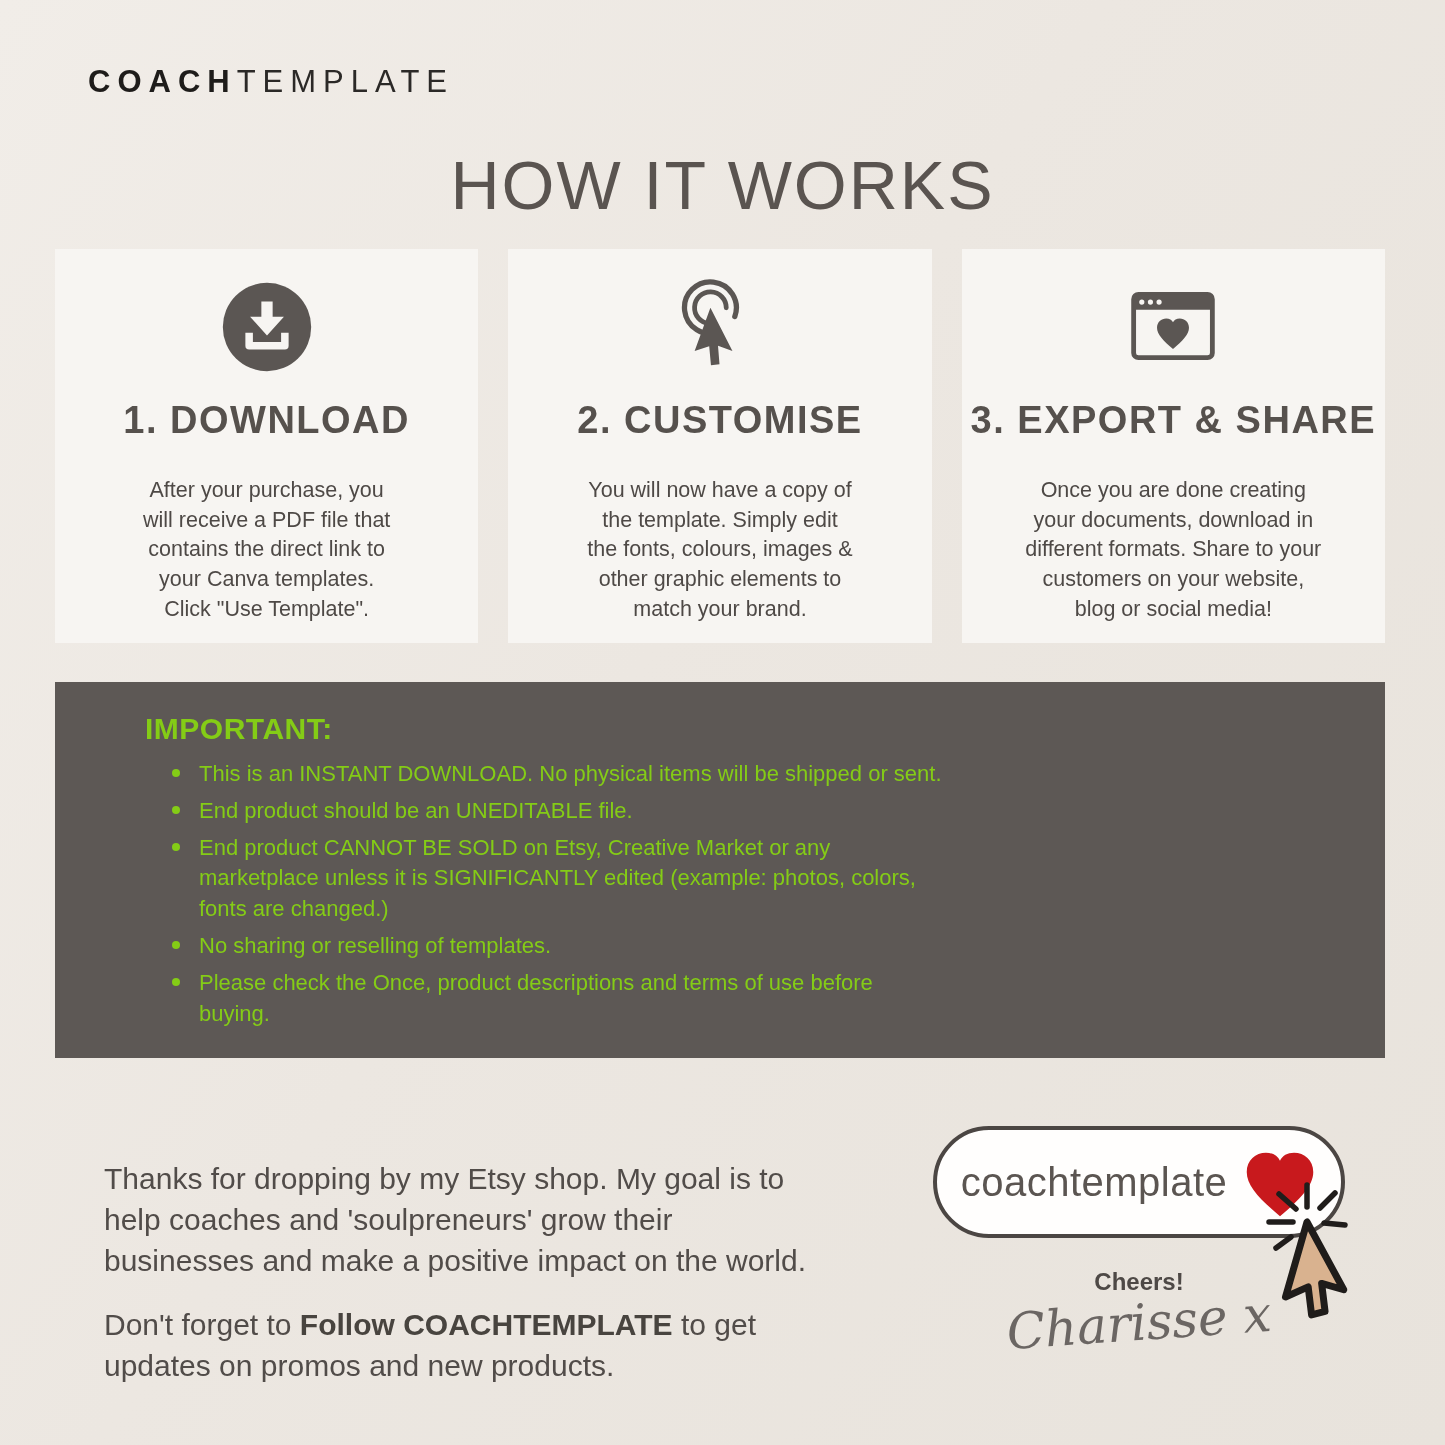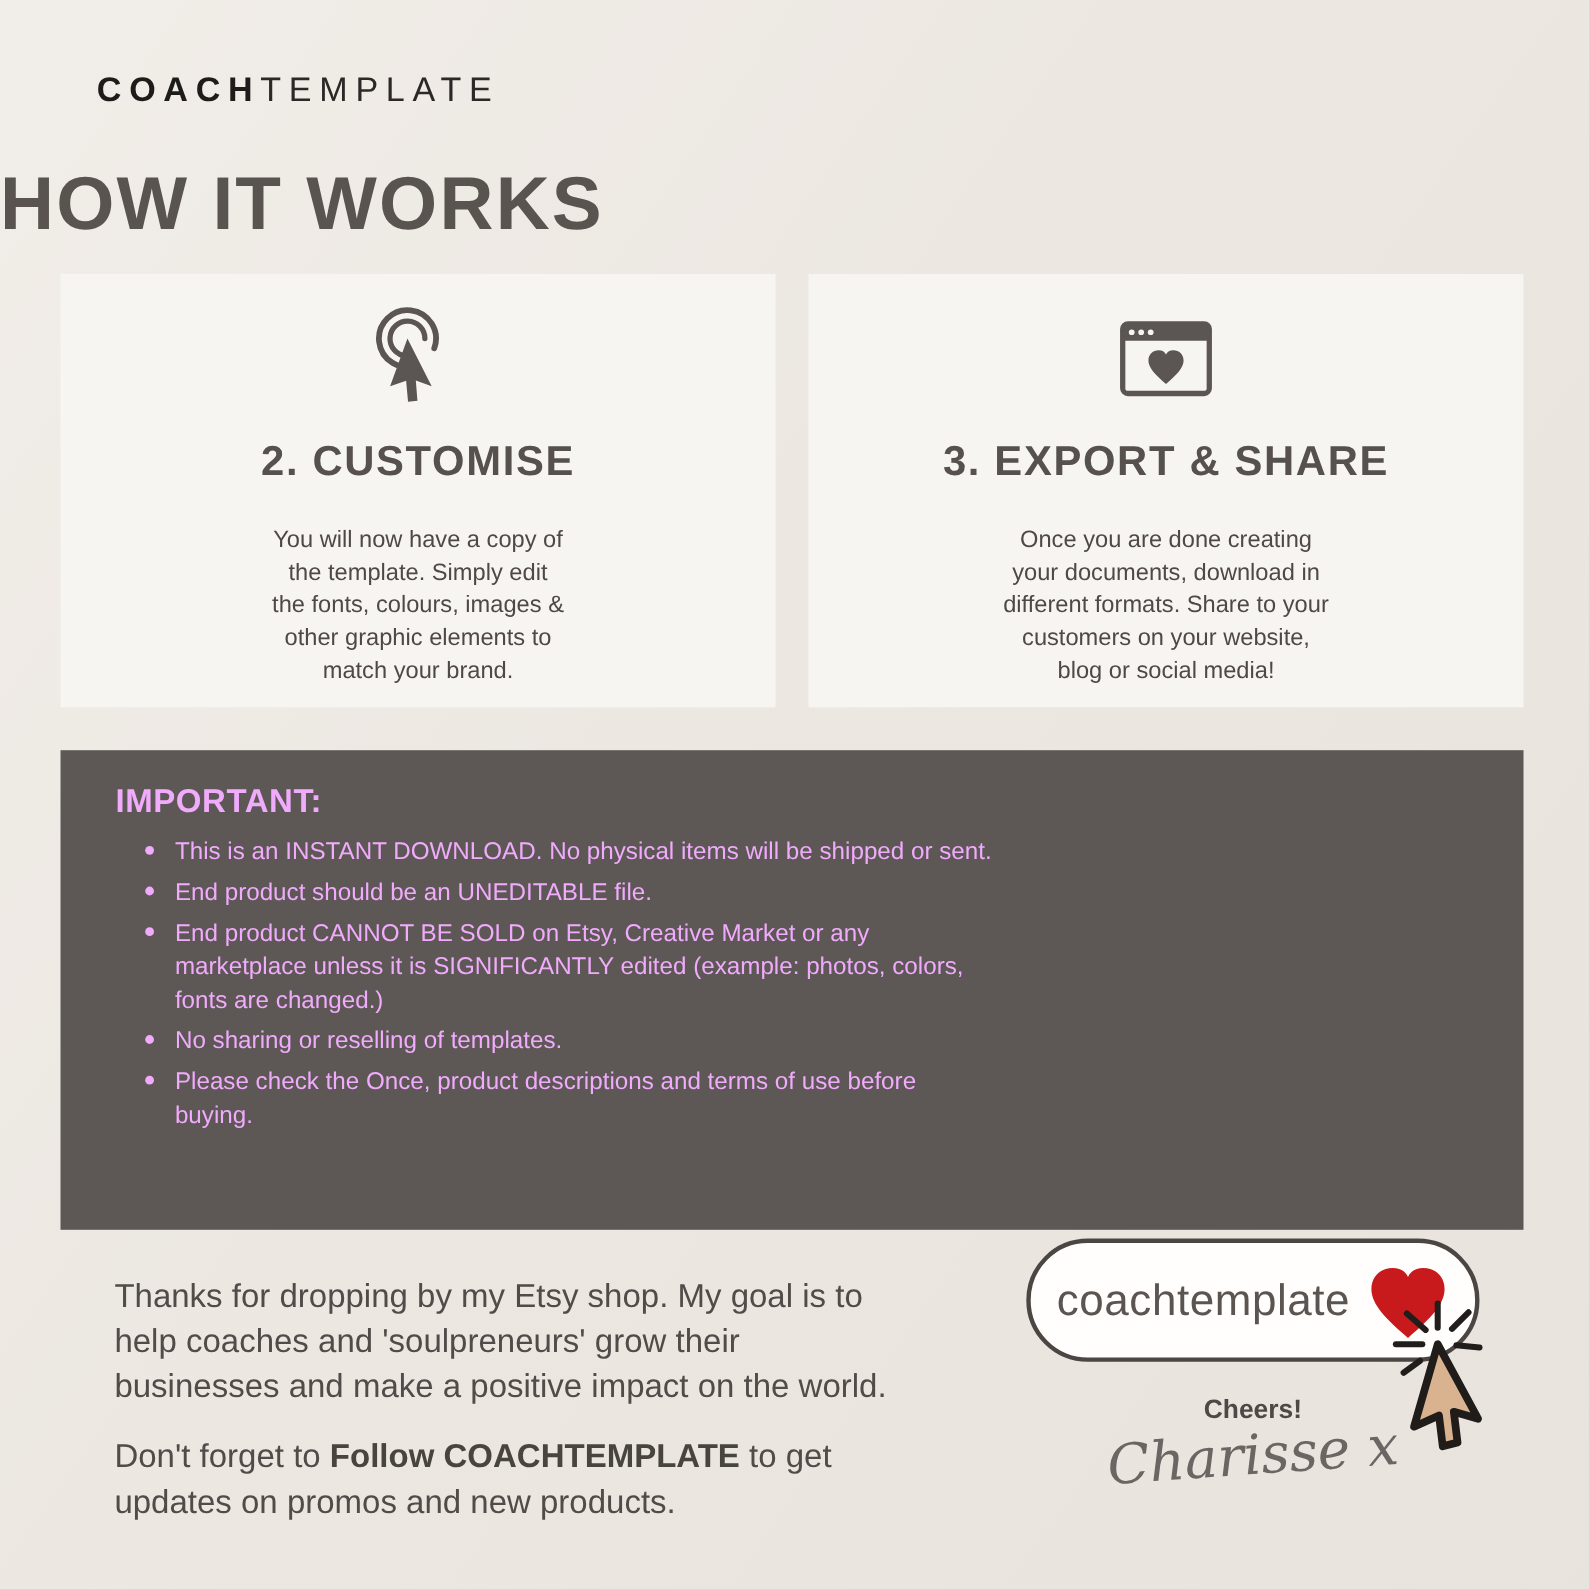--- a/index.html
+++ b/index.html
@@ -6,30 +6,30 @@
   .canvas{
     position:relative;width:1445px;height:1445px;overflow:hidden;
     background:linear-gradient(125deg,#f1ede8 0%,#ece7e1 45%,#e8e3dc 100%);
     font-family:"Liberation Sans","DejaVu Sans",sans-serif;
   }
   
   .logo{position:absolute;left:88px;top:64px;font-size:31px;letter-spacing:7px;color:#1e1c1a;white-space:nowrap;}
   .logo-bold{font-weight:700;margin-top:44px;}
   .logo-light{font-weight:400;color:#2b2927;}
   
-  .title{position:absolute;left:0;top:146px;width:100%;margin:0;text-align:left;
-    font-size:68px;font-weight:700;letter-spacing:2px;color:#5a5450;}
+  .title{position:absolute;left:0;top:146px;width:100%;margin:0;text-align:center;
+    font-size:68px;font-weight:400;letter-spacing:2px;color:#5a5450;}
   
   .cards{position:absolute;left:55px;top:249px;width:1330px;height:394px;display:flex;gap:30px;}
   .card{flex:1;background:#f7f5f2;text-align:center;padding-top:30px;box-sizing:border-box;}
   .card-icon{height:96px;display:flex;align-items:center;justify-content:center;}
   .card h2{margin:24px 0 0;font-size:38px;font-weight:700;letter-spacing:1.5px;color:#56514d;}
   .card p{margin:34px auto 0;max-width:360px;font-size:21.5px;line-height:1.38;color:#4e4946;white-space:pre-line;}
   
-  .important{position:absolute;left:55px;top:682px;width:1330px;height:436px;background:#5d5855;color:#f0abfc;box-sizing:border-box;}
+  .important{position:absolute;left:55px;top:682px;width:1330px;height:376px;background:#5d5855;color:#84cc16;box-sizing:border-box;padding-left:40px;}
   .important h3{margin:30px 0 8px 50px;font-size:30px;font-weight:700;letter-spacing:.5px;}
   .important ul{margin:0;padding:0 55px 0 100px;}
   .important li{font-size:22px;line-height:1.4;white-space:pre-line;padding-left:4px;margin-bottom:1px;}
   .important li::marker{font-size:26px;}
   
   .thanks,.follow{position:absolute;left:88px;width:820px;margin:16px;font-size:30px;line-height:1.37;color:#514c49;white-space:pre-line;}
   .thanks{top:1142px;}
   .follow{top:1288px;}
   .follow strong{font-weight:700;color:#48443f;}
   
@@ -53,20 +53,35 @@
 <div class="canvas">
 
   <div class="logo">
     <span class="logo-bold">COACH</span><span class="logo-light">TEMPLATE</span>
   </div>
 
   <h1 class="title">HOW IT WORKS</h1>
 
   <section class="cards">
 
+    <article class="card">
+      <div class="card-icon">
+        <svg width="94" height="94" viewBox="0 0 100 100">
+          <circle cx="50" cy="50" r="47" fill="#5b5653"></circle>
+          <path d="M44,23 h12 v16 h12 L50,59 L32,39 h12 Z" fill="#f7f5f2"></path>
+          <path d="M31,56 v14 h38 v-14" stroke="#f7f5f2" stroke-width="8" fill="none" stroke-linejoin="round"></path>
+        </svg>
+      </div>
+      <h2>1. DOWNLOAD</h2>
+      <p>After your purchase, you
+will receive a PDF file that
+contains the direct link to
+your Canva templates.
+Click "Use Template".</p>
+    </article>
 
     <article class="card">
       <div class="card-icon">
         <svg width="96" height="96" viewBox="0 0 100 100">
           <path d="M49.2,55.4 A27,27 0 1 1 65.4,39.2" stroke="#5b5653" stroke-width="5.5" fill="none" stroke-linecap="round"></path>
           <path d="M38.6,46.4 A16.5,16.5 0 1 1 56.5,30" stroke="#5b5653" stroke-width="5" fill="none" stroke-linecap="round"></path>
           <path transform="translate(40,30) rotate(20)" d="M0,0 L0,48 L12.5,38 L21,56 L29,52 L21,34.5 L37,34.5 Z" fill="#5b5653"></path>
         </svg>
       </div>
       <h2>2. CUSTOMISE</h2>

